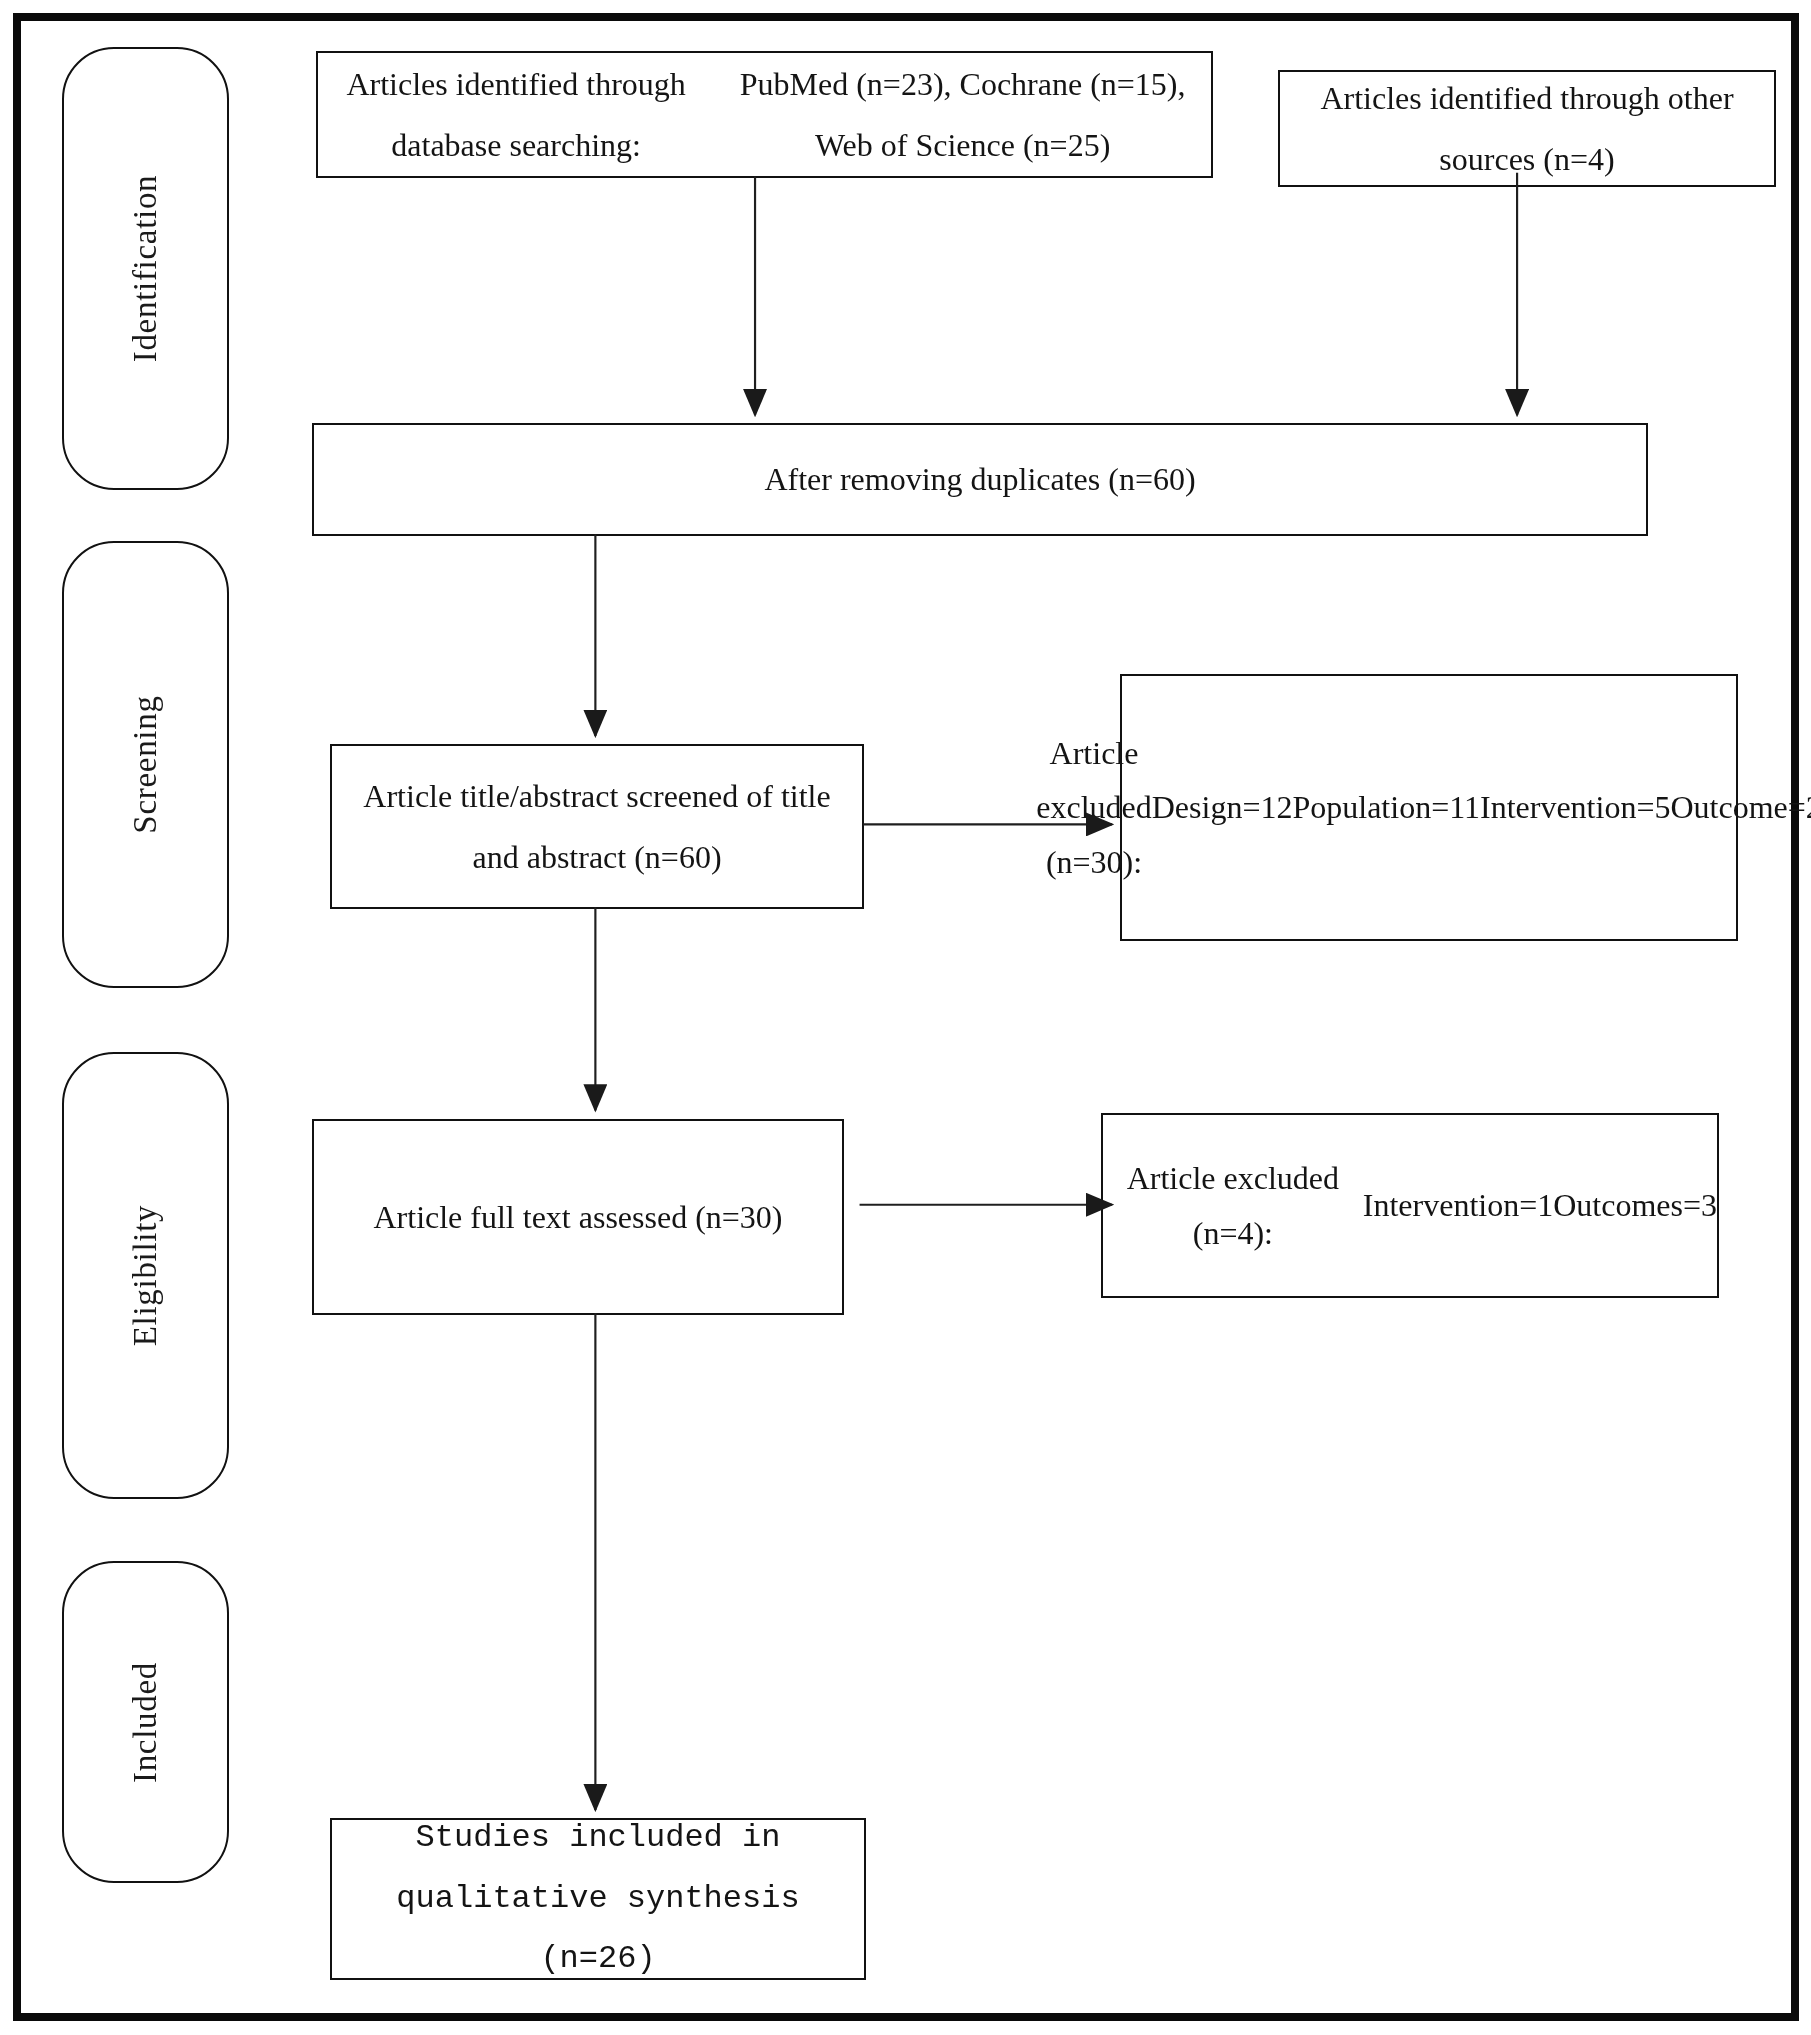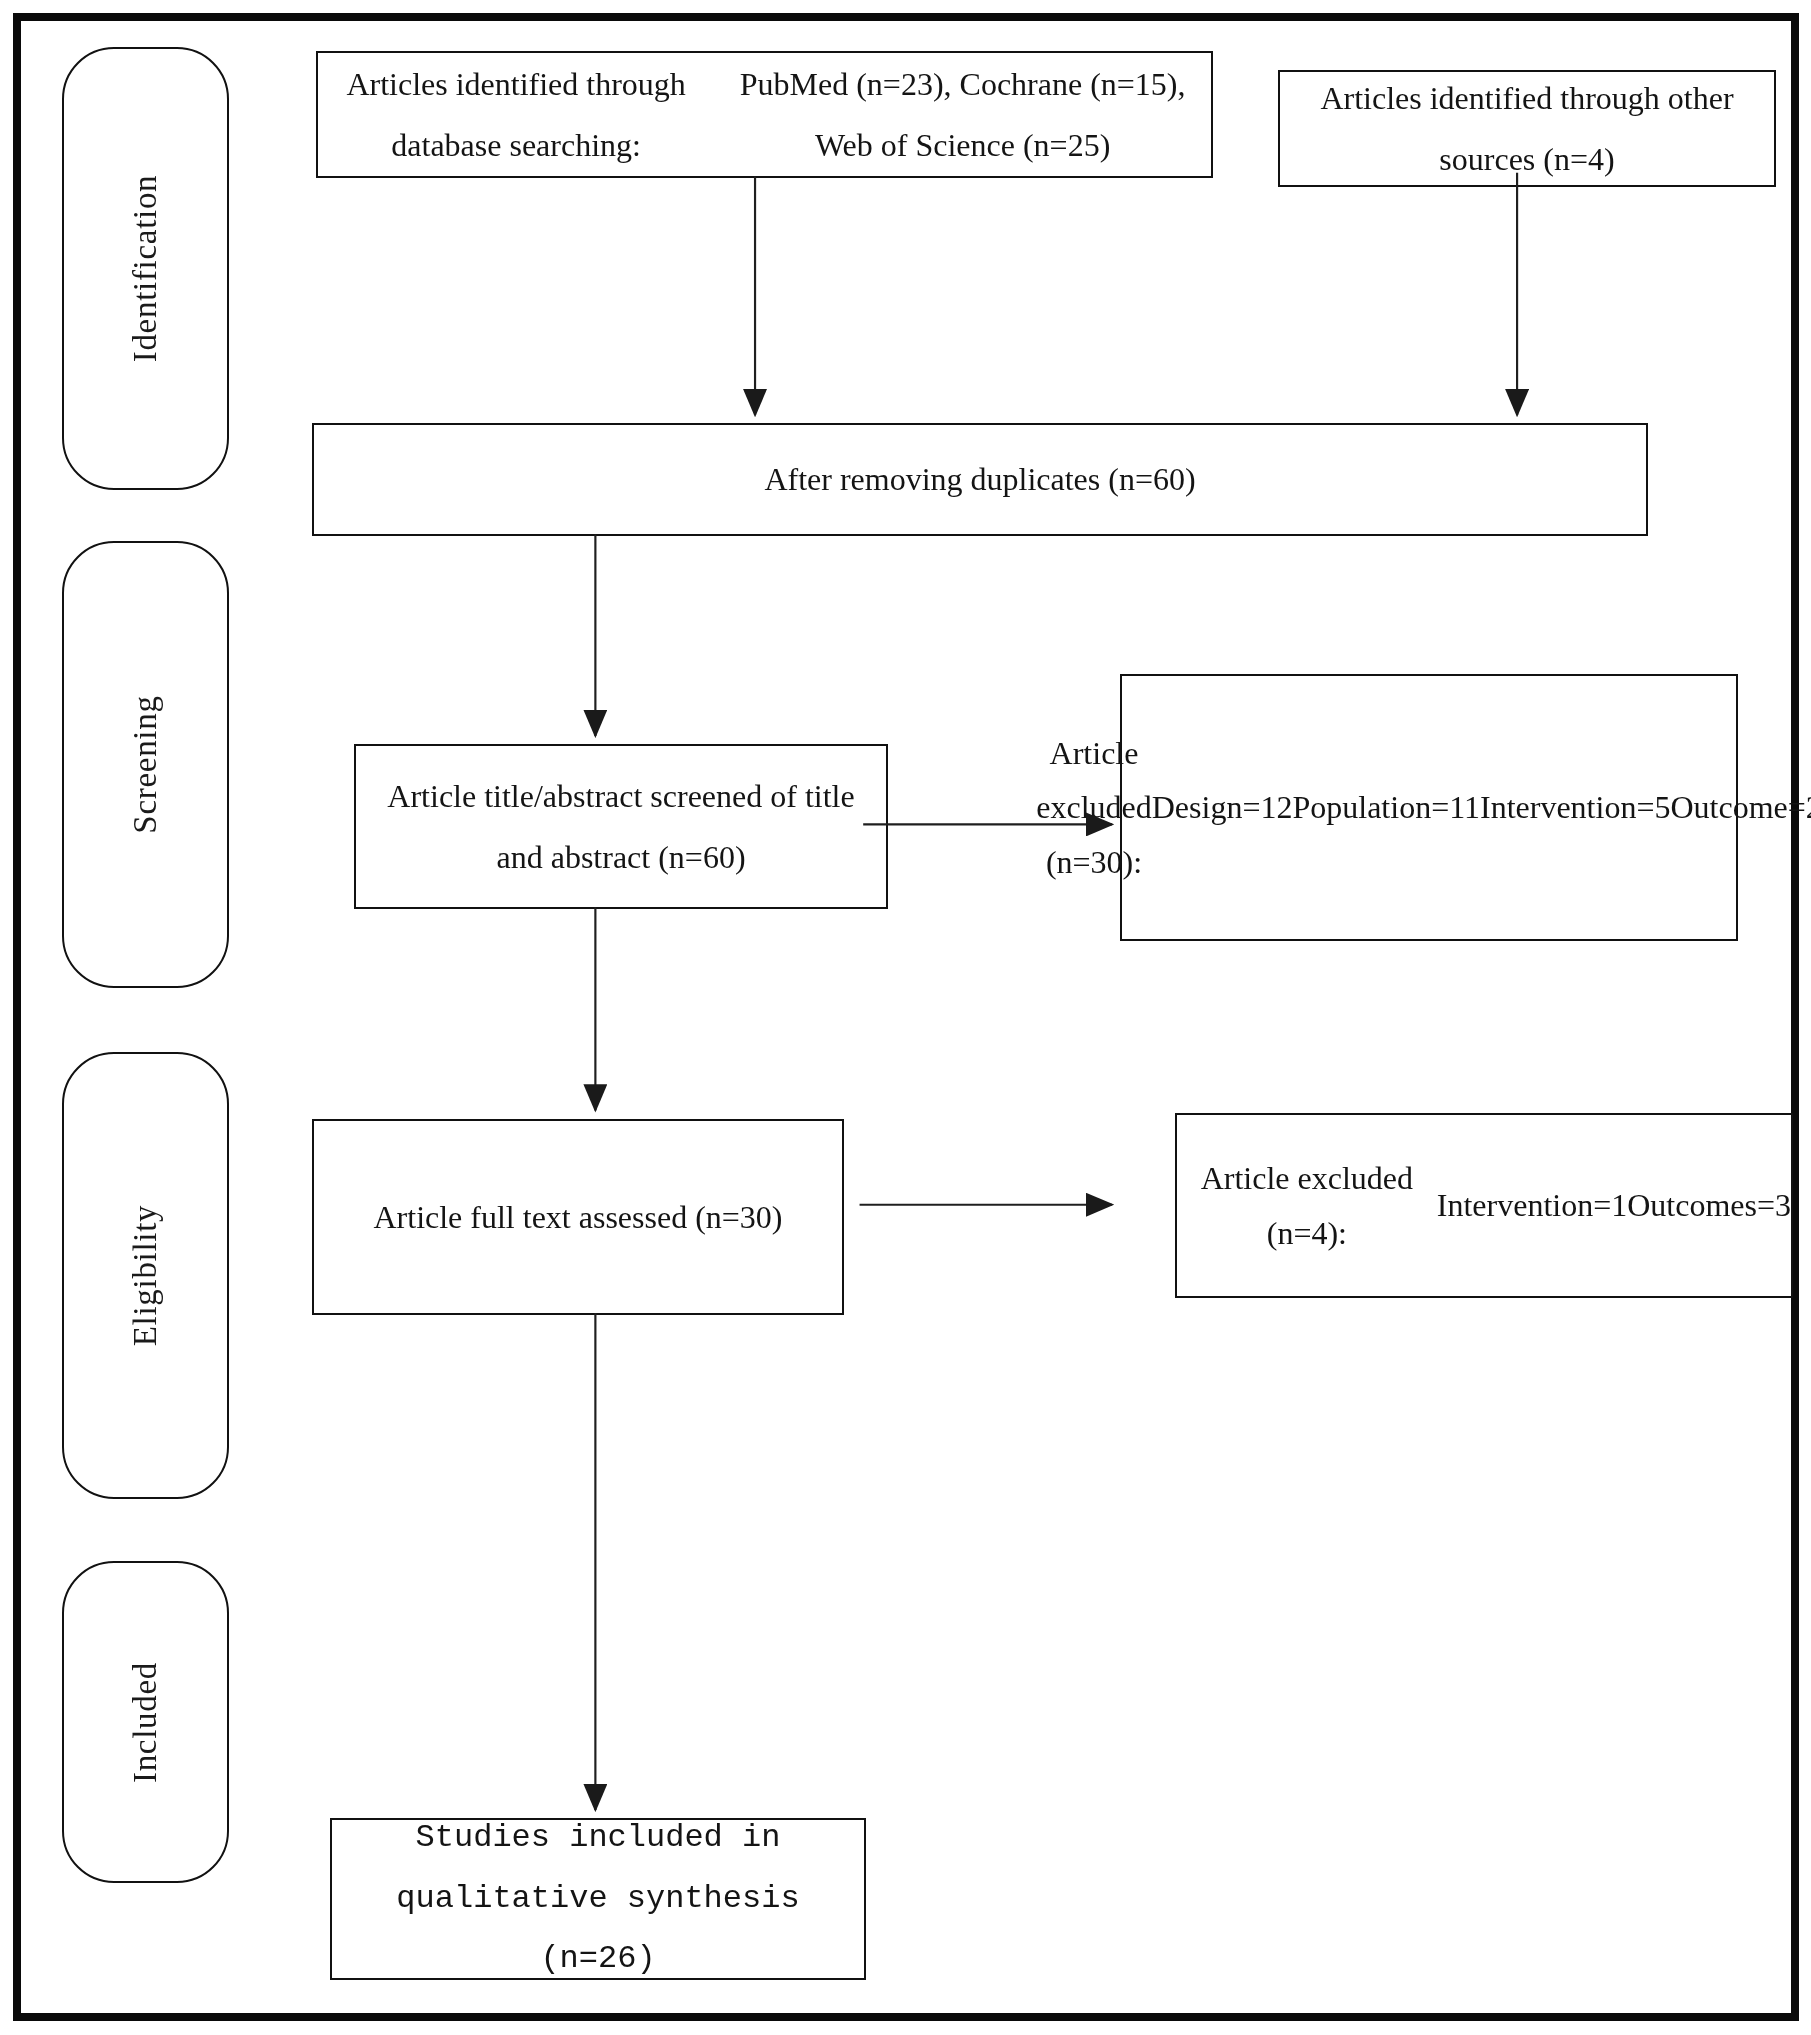--- a/index.html
+++ b/index.html
@@ -96,37 +96,37 @@
   </div>
 
   <div class="box" style="left:1278px;top:70px;width:494px;height:113px;">
     <div class="pad">Articles identified through other sources (n=4)</div>
   </div>
 
   <div class="box" style="left:312px;top:423px;width:1332px;height:109px;">
     <div>After removing duplicates (n=60)</div>
   </div>
 
-  <div class="box" style="left:330px;top:744px;width:530px;height:161px;margin-left:24px;">
+  <div class="box" style="left:330px;top:744px;width:530px;height:161px;">
     <div class="pad">Article title/abstract screened of title and abstract (n=60)</div>
   </div>
 
   <div class="box tight" style="left:1120px;top:674px;width:614px;height:263px;">
     <div>Article excluded (n=30):</div>
     <div>Design=12</div>
     <div>Population=11</div>
     <div>Intervention=5</div>
     <div>Outcome=2</div>
   </div>
 
   <div class="box" style="left:312px;top:1119px;width:528px;height:192px;">
     <div class="pad">Article full text assessed (n=30)</div>
   </div>
 
-  <div class="box tight" style="left:1175px;top:1113px;width:614px;height:181px;">
+  <div class="box tight" style="left:1101px;top:1113px;width:614px;height:181px;">
     <div>Article excluded (n=4):</div>
     <div>Intervention=1</div>
     <div>Outcomes=3</div>
   </div>
 
   <div class="box" style="left:330px;top:1818px;width:532px;height:158px;font-family:Liberation Mono, monospace;">
     <div class="pad">Studies included in qualitative synthesis (n=26)</div>
   </div>
 
   <svg class="connectors" viewBox="0 0 2496 2804" xmlns="http://www.w3.org/2000/svg">

